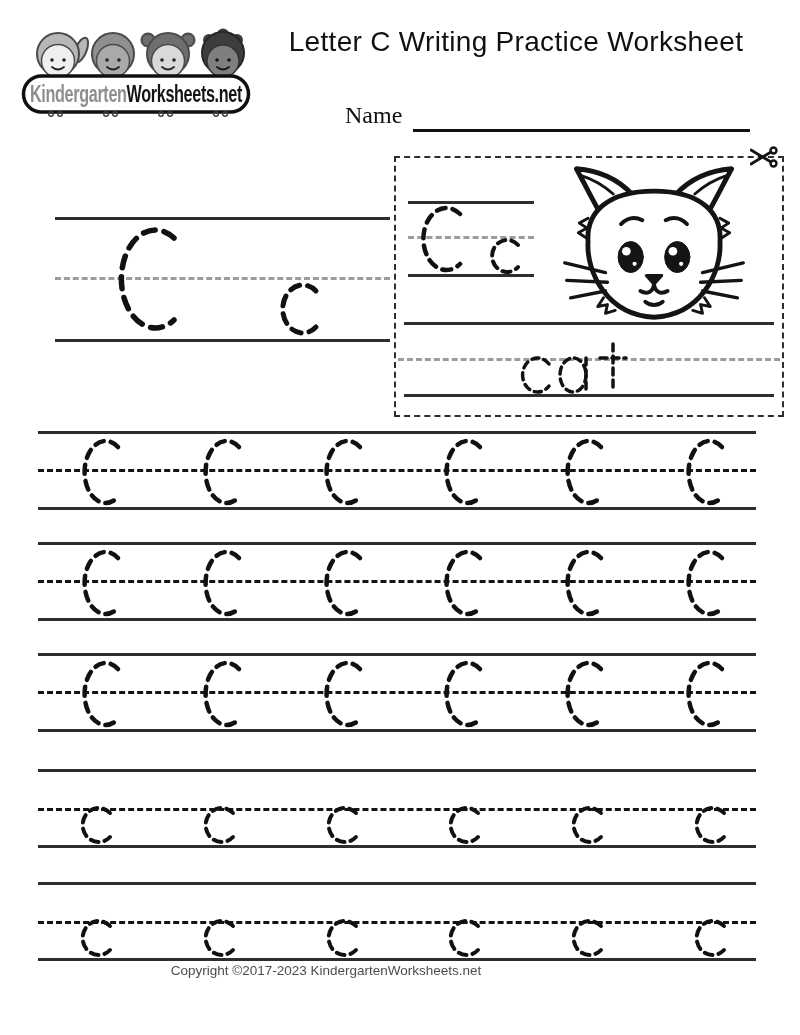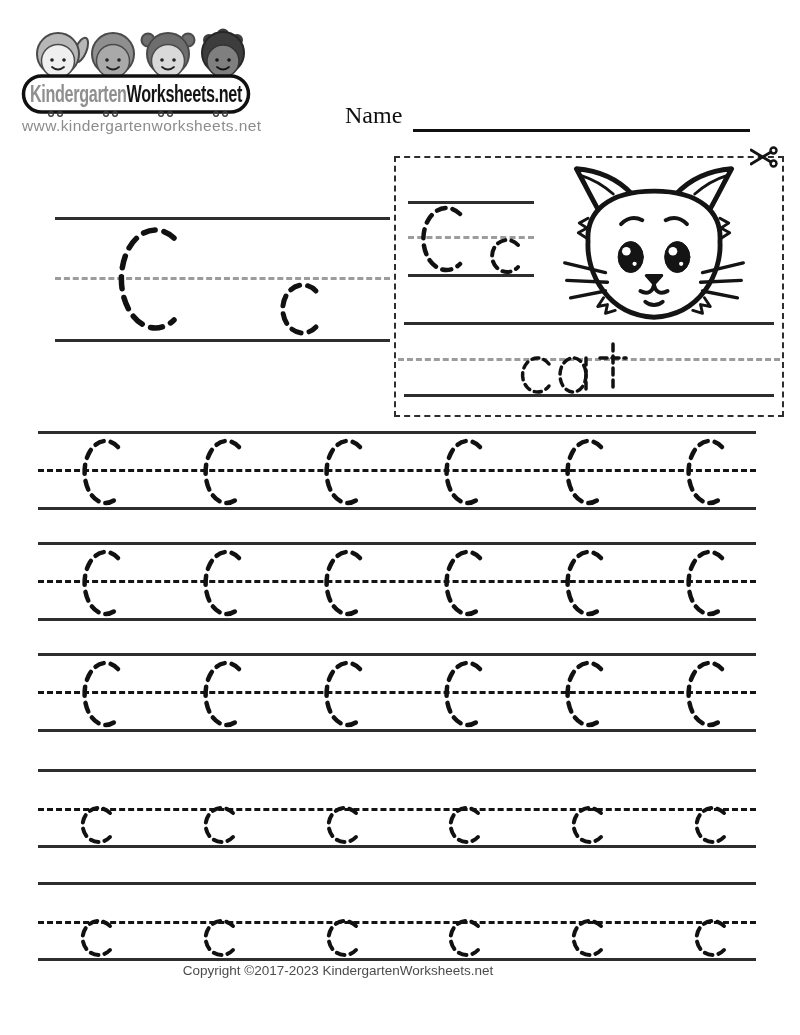--- a/index.html
+++ b/index.html
@@ -6,21 +6,21 @@
   .page{position:relative;width:800px;height:1035px;background:#fff;overflow:hidden;
         font-family:"Liberation Sans", sans-serif;color:#111;}
   .abs{position:absolute;}
 
   
   .title{left:258px;top:26px;width:516px;text-align:center;font-size:28px;
          font-weight:500;letter-spacing:.3px;color:#101010;}
   .website{left:22px;top:117px;font-size:15.5px;color:#8c8c8c;letter-spacing:.4px;}
   .name-label{left:345px;top:102px;font-size:24px;color:#101010;font-family:Liberation Serif, serif;}
   .name-line{left:413px;top:129px;width:337px;height:0;border-bottom:3px solid #101010;}
-  .footer{left:12px;width:652px;text-align:center;color:#4c4c4c;font-size:13.5px;line-height:18px;}
+  .footer{left:0;width:652px;text-align:center;color:#4c4c4c;font-size:13.5px;line-height:18px;}
 
   
   .sline{position:absolute;height:3px;background:#2e2e2e;}
   .dline{position:absolute;height:0;border-top:3px dashed #141414;}
   .dline.gray{border-top-color:#9c9c9c;}
 
   
   .prow{position:absolute;left:38px;width:718px;height:79px;}
   .row-letters{position:absolute;left:0;top:0;width:100%;height:79px;display:flex;
                justify-content:space-between;align-items:flex-end;
@@ -84,22 +84,22 @@
         <circle cx="40" cy="90" r="2.3"></circle>
       <circle cx="86" cy="90" r="2.3"></circle>
         <circle cx="95" cy="90" r="2.3"></circle>
       <circle cx="141" cy="90" r="2.3"></circle>
         <circle cx="150" cy="90" r="2.3"></circle>
       <circle cx="196" cy="90" r="2.3"></circle>
         <circle cx="205" cy="90" r="2.3"></circle>
     </g>
   </svg>
 
-  <div class="abs website">www.kindergartenworksheets.net</div>
-
+
+  <div class="abs title">Letter C Writing Practice Worksheet</div>
   <div class="abs name-label">Name</div>
   <div class="abs name-line"></div>
 
   <div class="abs" style="left:55px;top:217px;width:335px;height:126px;">
     <div class="sline" style="left:0;top:0;width:335px;"></div>
     <div class="dline gray" style="left:0;top:60px;width:335px;"></div>
     <div class="sline" style="left:0;top:122px;width:335px;"></div>
     <svg class="abs" style="left:45px;top:5px;" width="90" height="116" viewBox="0 0 90 116">
       <path d="M 74 16 A 34 49 0 1 0 74 98" fill="none" stroke="#111" stroke-width="5.5" stroke-dasharray="12 9" stroke-linecap="round"></path>
     </svg>

